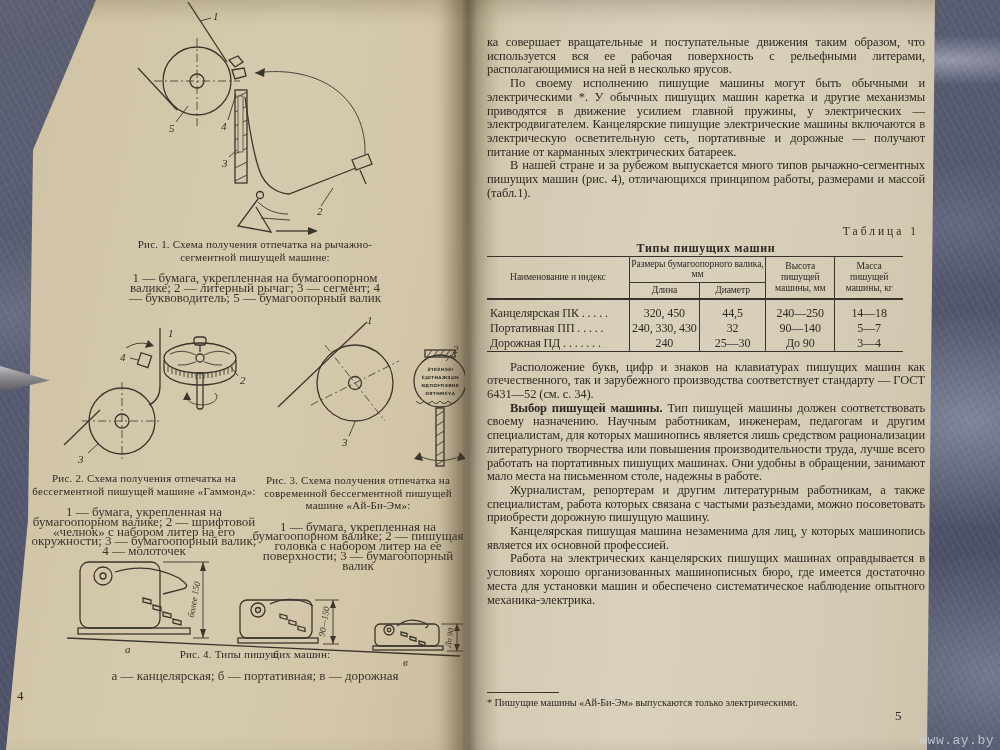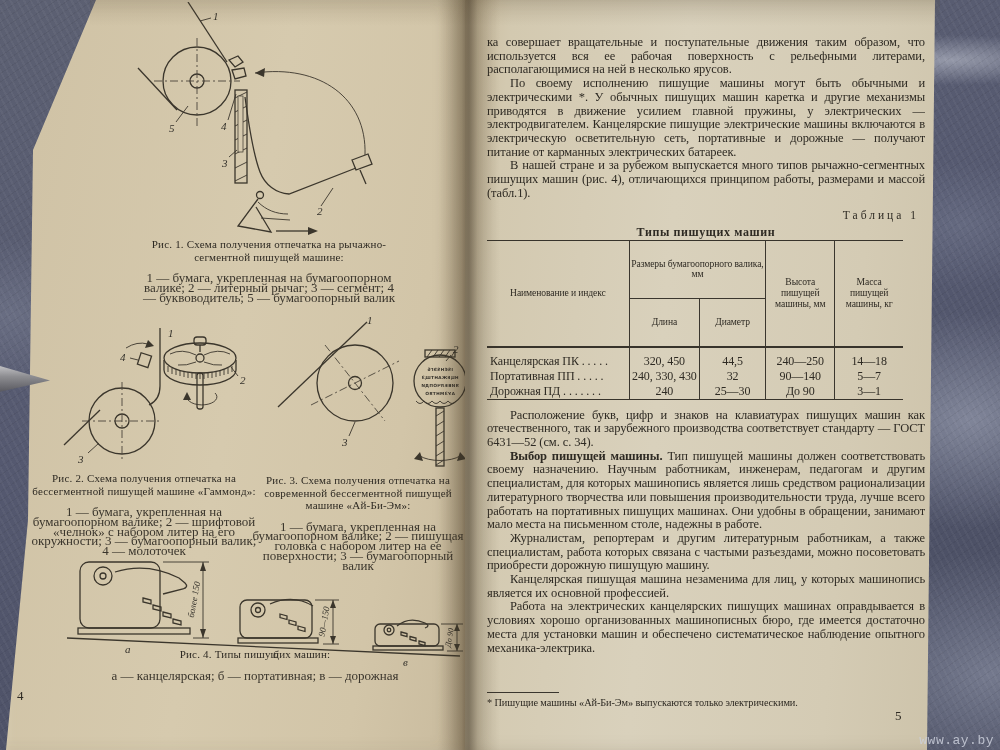--- a/index.html
+++ b/index.html
@@ -46,25 +46,25 @@
   svg .dd{stroke:#4a443a;fill:none;stroke-width:.9;stroke-dasharray:8 3 2 3;}
   svg .fl{fill:#3b362c;stroke:none;}
   svg .lab{font-family:"Liberation Serif",serif;font-style:italic;font-size:11px;fill:#33302a;}
   svg .dim{font-family:"Liberation Serif",serif;font-style:italic;font-size:9px;fill:#33302a;}
   svg .micro{font-family:"DejaVu Sans","Liberation Sans",sans-serif;font-size:4.3px;font-weight:bold;fill:#34302a;letter-spacing:.3px;}
   
   .textcol{position:absolute;left:22px;top:36px;width:438px;height:652px;overflow:hidden;
     font-size:12.5px;line-height:13.7px;text-align:justify;letter-spacing:-.1px;}
   .textcol p{margin:0;text-indent:23px;}
   .textcol p.noind{text-indent:0;}
-  .t-tag{text-align:right;font-size:11.5px;letter-spacing:3px;margin:9px 6px 3px 0;}
+  .t-tag{text-align:right;font-size:11.5px;letter-spacing:3px;margin:25px 6px 3px 0;}
   .t-title{text-align:center;font-weight:bold;font-size:12px;letter-spacing:.6px;}
   table.spec{border-collapse:collapse;width:416px;margin:0 0 9px 0;table-layout:fixed;
     border-top:1.8px solid #37332b;border-bottom:1.8px solid #37332b;}
-  table.spec th{font-weight:normal;font-size:9.6px;line-height:10.6px;text-align:center;vertical-align:middle;padding:18px 1px;}
+  table.spec th{font-weight:normal;font-size:9.6px;line-height:10.6px;text-align:center;vertical-align:middle;padding:2px 1px;}
   table.spec td{font-size:12px;line-height:13px;text-align:center;vertical-align:top;padding:1px 2px;}
   table.spec td.nm{text-align:left;padding-left:3px;}
   table.spec .vl{border-left:1.2px solid #3a362e;}
   table.spec .bb-thick{border-bottom:2.2px solid #37332b;margin-top:34px;}
   table.spec .bb-thin{border-bottom:1.1px solid #3a362e;}
   table.spec tbody tr:first-child td{padding-top:7px;}
   .fnrule{position:absolute;left:22px;top:692px;width:72px;border-top:1.1px solid #3a362e;}
   .footnote{position:absolute;left:22px;top:697px;width:438px;font-size:10.3px;letter-spacing:-.1px;}
   .watermark{position:absolute;right:6px;bottom:2px;font-family:Liberation Mono, monospace;
     font-size:13px;color:#ccd0dc;opacity:.85;letter-spacing:.5px;margin-left:16px;}
@@ -103,21 +103,21 @@
       <circle class="ln" cx="152" cy="193" r="3.5"></circle>
       <path class="ln" d="M150,197 L130,224 L163,230 L148,205"></path>
       <path class="thin" d="M150,200 C158,208 168,212 180,212"></path>
       <line class="ln" x1="168" y1="229" x2="200" y2="229"></line>
       <polygon class="fl" points="200,225 210,229 200,233"></polygon>
       <line class="thin" x1="153" y1="216" x2="182" y2="218"></line>
       <text class="lab" x="209" y="213">2</text>
       <line class="thin" x1="213" y1="204" x2="225" y2="186"></line>
     </svg>
 
-    <div class="cap" style="left:138px;top:238px;width:262px;">
+    <div class="cap" style="left:124px;top:238px;width:262px;">
       <div class="t">Рис. 1. Схема получения отпечатка на рычажно-сегментной пишущей машине:</div>
       <div class="lg">1 — бумага, укрепленная на бумагоопорном валике; 2 — литерный рычаг; 3 — сегмент; 4 — буквоводитель; 5 — бумагоопорный валик</div>
     </div>
 
     <svg style="position:absolute;left:38px;top:310px" width="225" height="160" viewBox="0 0 225 160">
       <circle class="ln" cx="84" cy="111" r="33"></circle>
       <circle class="ln" cx="84" cy="111" r="7"></circle>
       <line class="dd" x1="44" y1="111" x2="124" y2="111"></line>
       <line class="dd" x1="84" y1="72" x2="84" y2="151"></line>
       <path class="ln" d="M122,18 L122,76 Q122,90 111,95"></path>
@@ -278,21 +278,21 @@
             <td class="vl">240, 330, 430</td>
             <td class="vl">32</td>
             <td class="vl">90—140</td>
             <td class="vl">5—7</td>
           </tr>
           <tr>
             <td class="nm">Дорожная ПД . . . . . . .</td>
             <td class="vl">240</td>
             <td class="vl">25—30</td>
             <td class="vl">До 90</td>
-            <td class="vl">3—1</td>
+            <td class="vl">3—4</td>
           </tr>
         </tbody>
       </table>
 
       <p>Расположение букв, цифр и знаков на клавиатурах пишущих машин как отечественного, так и зарубежного производства соответствует стандарту — ГОСТ 6431—52 (см. с. 34).</p>
       <p><b>Выбор пишущей машины.</b> <span>Тип пишущей машины должен соответствовать своему назначению. Научным работникам, инженерам, педагогам и другим специалистам, для которых машинопись является лишь средством рационализации литературного творчества или повышения производительности труда, лучше всего работать на портативных пишущих машинах. Они удобны в обращении, занимают мало места на письменном столе, надежны в работе.</span></p>
       <p>Журналистам, репортерам и другим литературным работникам, а также специалистам, работа которых связана с частыми разъездами, можно посоветовать приобрести дорожную пишущую машину.</p>
       <p>Канцелярская пишущая машина незаменима для лиц, у которых машинопись является их основной профессией.</p>
       <p>Работа на электрических канцелярских пишущих машинах оправдывается в условиях хорошо организованных машинописных бюро, где имеется достаточно места для установки машин и обеспечено систематическое наблюдение опытного механика-электрика.</p>
     </div>

